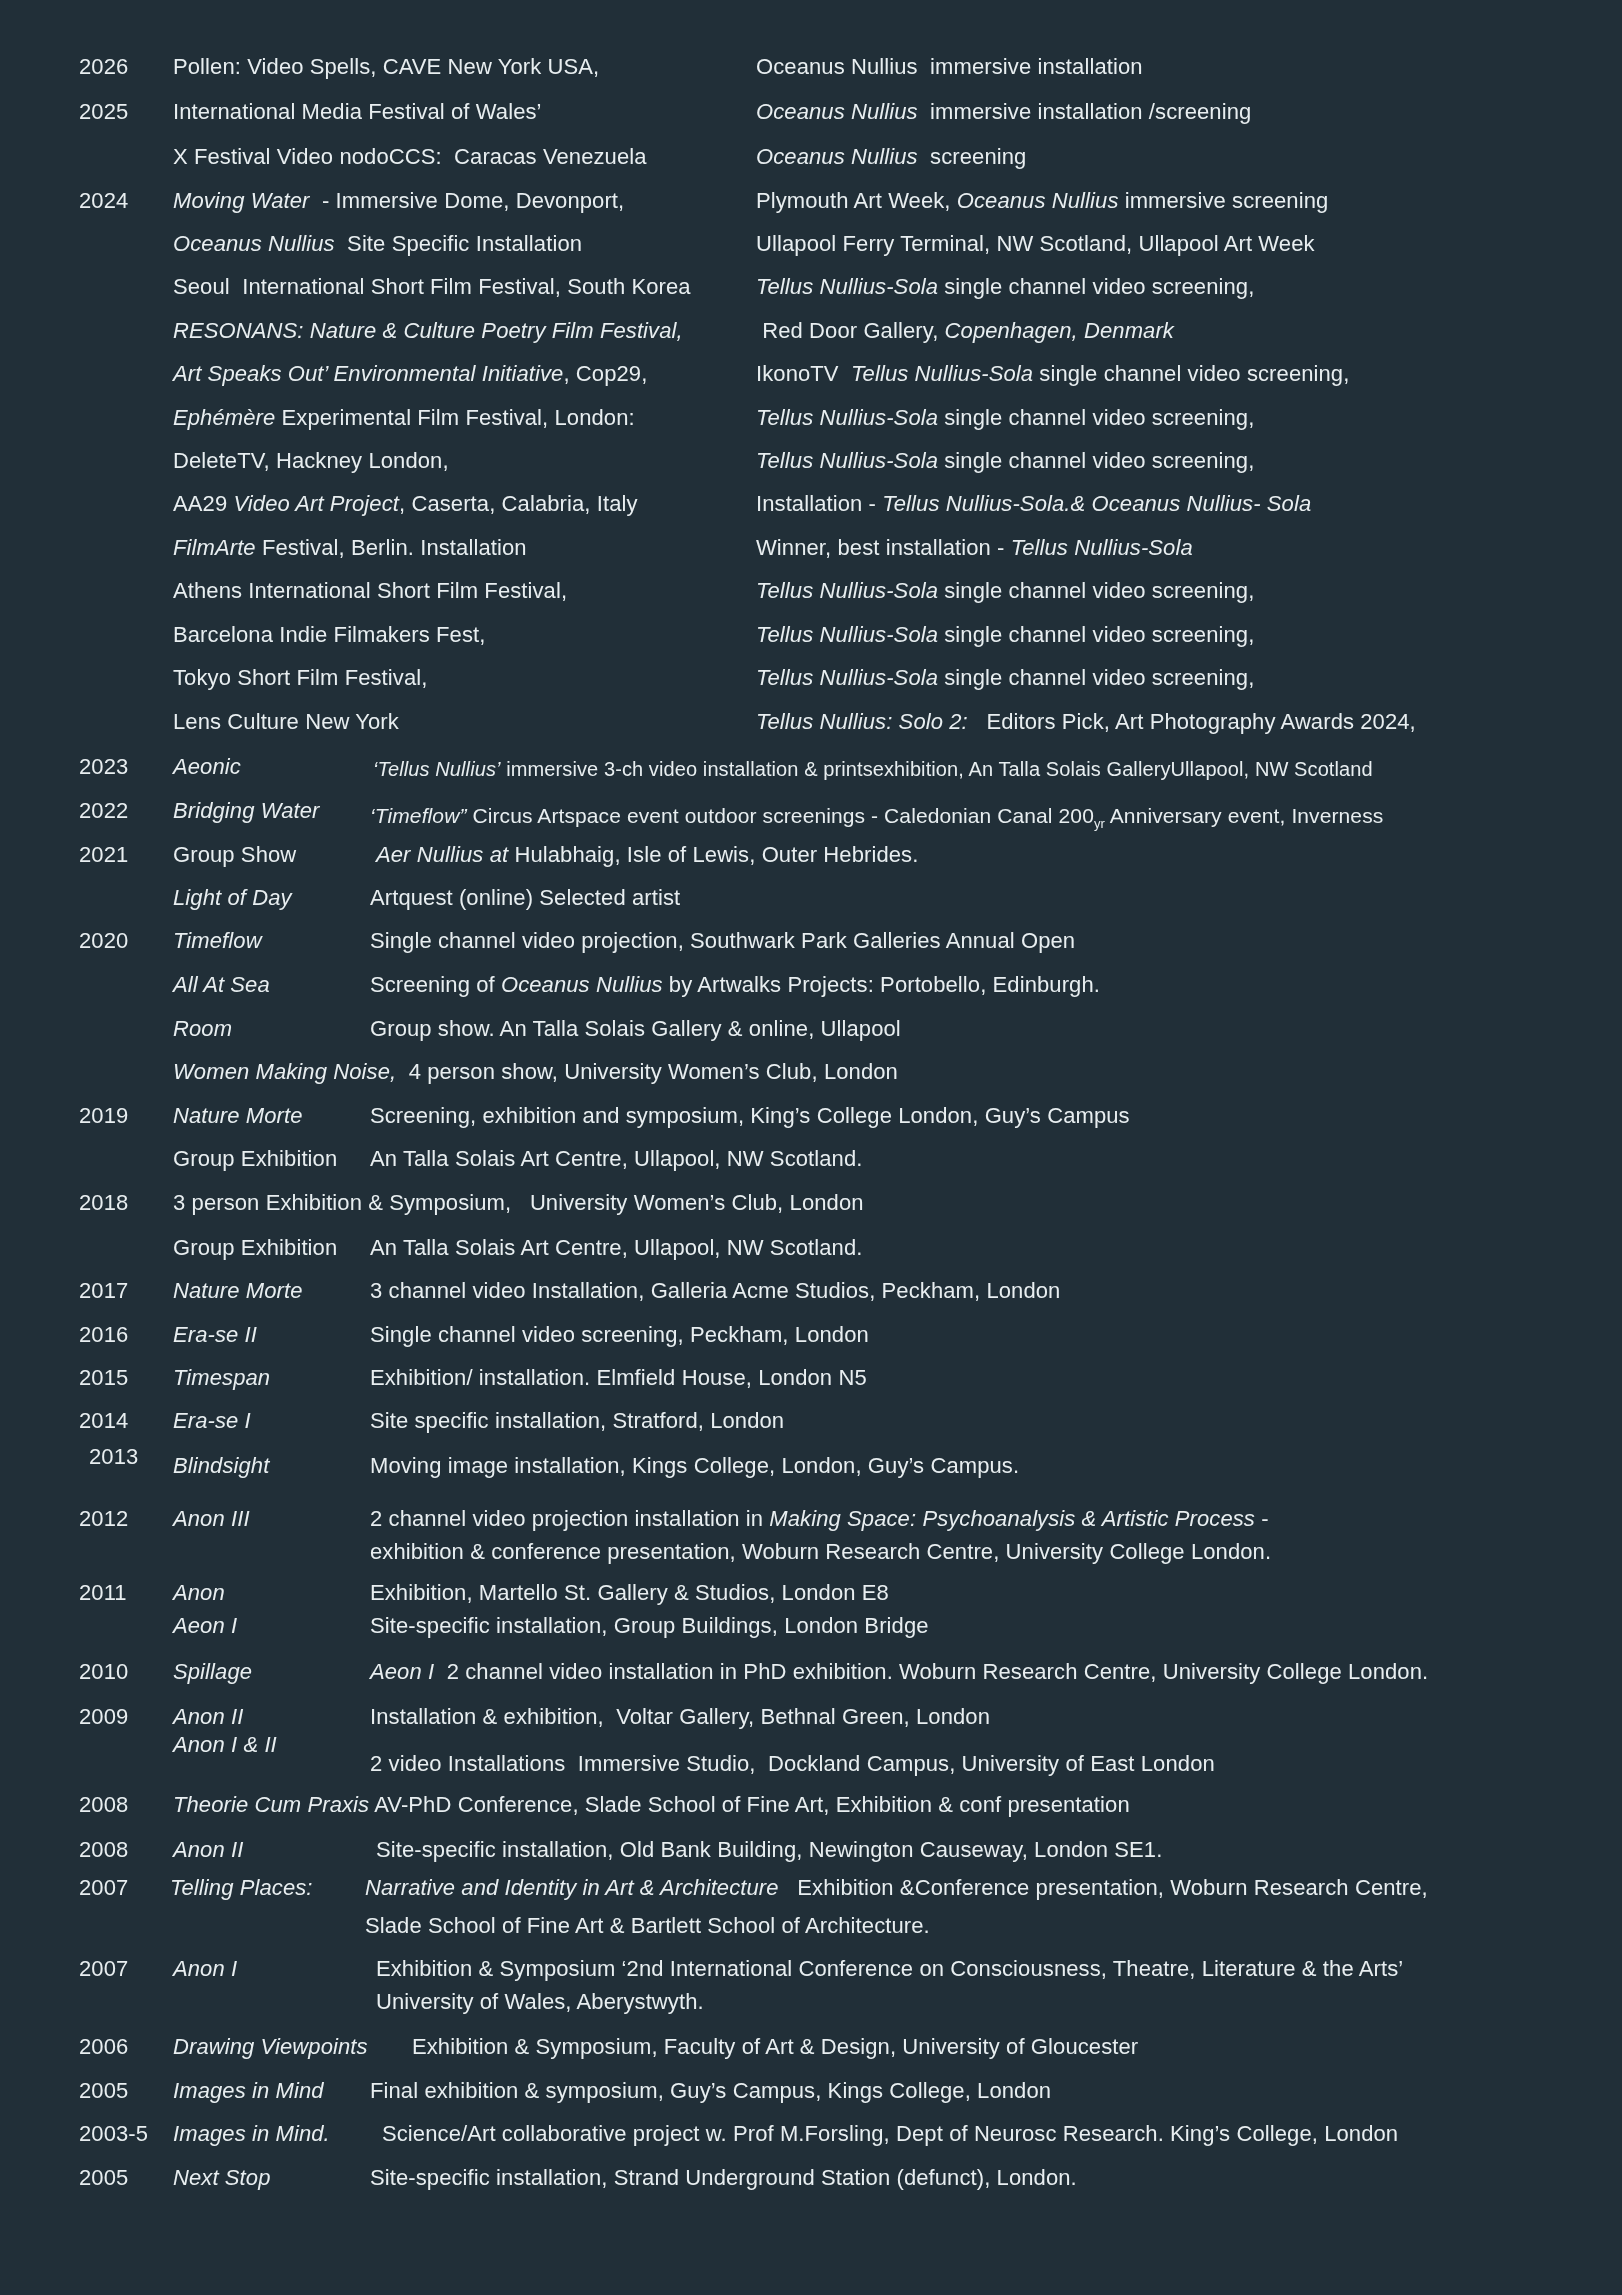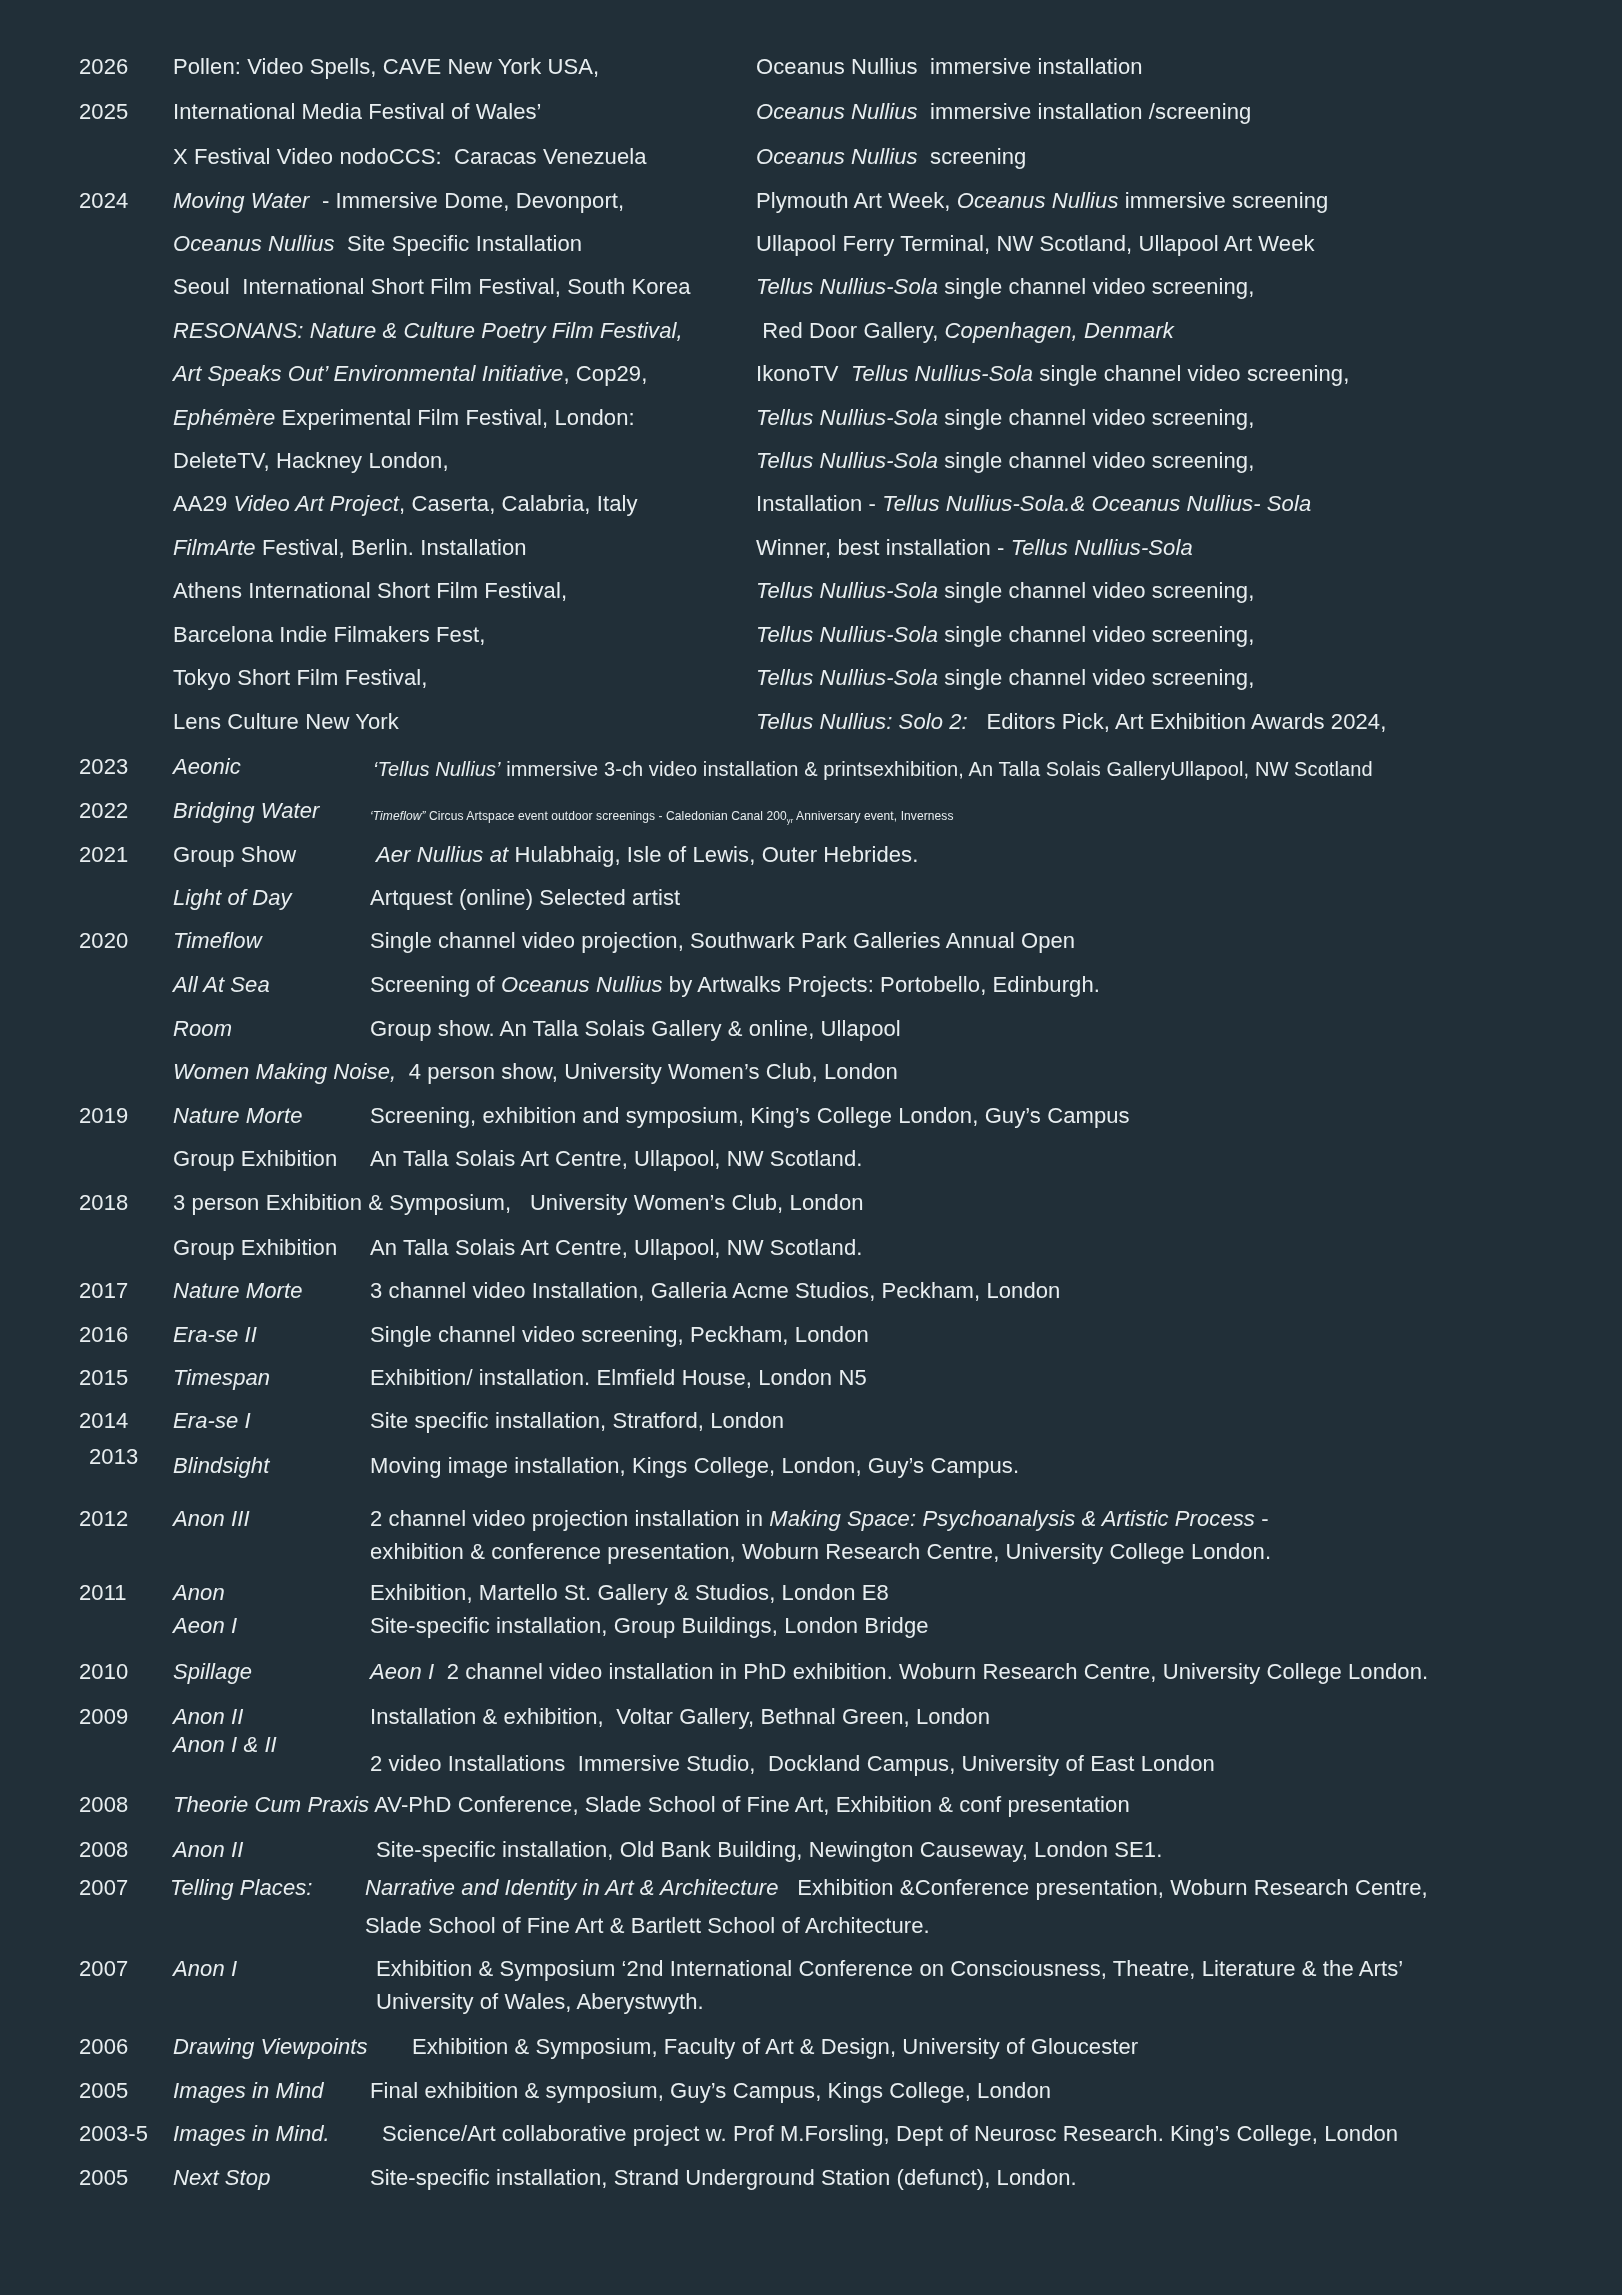--- a/index.html
+++ b/index.html
@@ -82,31 +82,31 @@
     <div class="line" style="top: 622px;">
       <span class="item" style="left: 173px;"><span>Barcelona Indie Filmakers Fest,</span></span>
       <span class="item" style="left: 756px;"><span class="it">Tellus Nullius-Sola</span><span> single channel video screening,</span></span>
     </div>
     <div class="line" style="top: 665px;">
       <span class="item" style="left: 173px;"><span>Tokyo Short Film Festival,</span></span>
       <span class="item" style="left: 756px;"><span class="it">Tellus Nullius-Sola</span><span> single channel video screening,</span></span>
     </div>
     <div class="line" style="top: 709px;">
       <span class="item" style="left: 173px;"><span>Lens Culture New York</span></span>
-      <span class="item" style="left: 756px;"><span class="it">Tellus Nullius: Solo 2:</span><span>   Editors Pick, Art Exhibition Awards 2024,</span></span>
+      <span class="item" style="left: 756px;"><span class="it">Tellus Nullius: Solo 2:</span><span>   Editors Pick, Art Photography Awards 2024,</span></span>
     </div>
     <div class="line" style="top: 754px;">
       <span class="item" style="left: 79px;"><span>2023</span></span>
       <span class="item" style="left: 173px;"><span class="it">Aeonic</span></span>
       <span class="item" style="left: 373px; font-size: 20px; top: 2px;"><span class="it">‘Tellus Nullius’</span><span> immersive 3-ch video installation &amp; printsexhibition, An Talla Solais GalleryUllapool, NW Scotland</span></span>
     </div>
     <div class="line" style="top: 798px;">
       <span class="item" style="left: 79px;"><span>2022</span></span>
       <span class="item" style="left: 173px;"><span class="it">Bridging Water</span></span>
-      <span class="item" style="left: 370px; font-size: 12px; top: 4.6px;"><span class="it">‘Timeflow”</span><span> Circus Artspace event outdoor screenings - Caledonian Canal 200</span><sub>yr</sub><span> Anniversary event, Inverness</span></span>
+      <span class="item" style="left: 370px; font-size: 21px; top: 4.6px;"><span class="it">‘Timeflow”</span><span> Circus Artspace event outdoor screenings - Caledonian Canal 200</span><sub>yr</sub><span> Anniversary event, Inverness</span></span>
     </div>
     <div class="line" style="top: 842px;">
       <span class="item" style="left: 79px;"><span>2021</span></span>
       <span class="item" style="left: 173px;"><span>Group Show</span></span>
       <span class="item" style="left: 376px;"><span class="it">Aer Nullius at </span><span>Hulabhaig, Isle of Lewis, Outer Hebrides.</span></span>
     </div>
     <div class="line" style="top: 885px;">
       <span class="item" style="left: 173px;"><span class="it">Light of Day</span></span>
       <span class="item" style="left: 370px;"><span>Artquest (online) Selected artist</span></span>
     </div>

